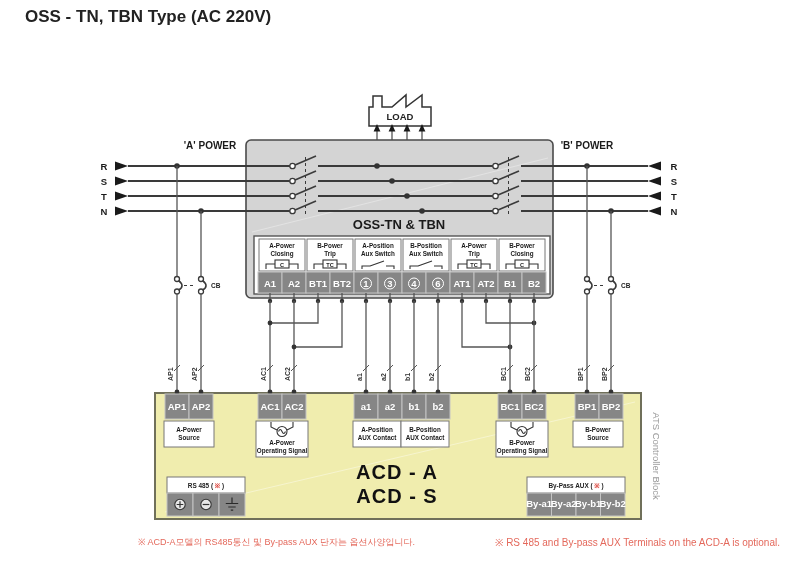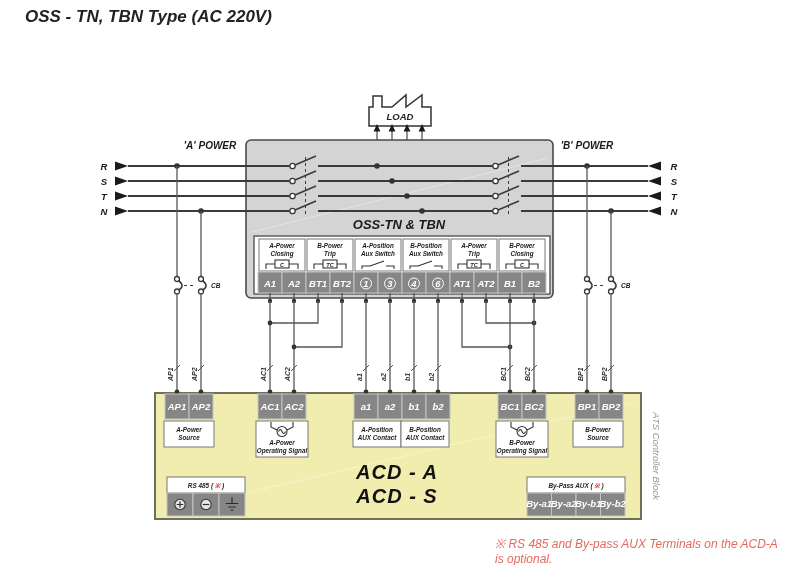--- a/index.html
+++ b/index.html
@@ -1,21 +1,21 @@
 <!DOCTYPE html>
 <html><head>
 <meta charset="utf-8">
 <style>
   html,body{margin:0;padding:0;background:#fff;}
   .page{position:relative;width:788px;height:565px;background:#ffffff;overflow:hidden;
-        font-family:"Liberation Sans",sans-serif;font-style:italic;}
+        font-family:"Liberation Sans",sans-serif;}
   .title{position:absolute;left:25px;top:6px;color:#222;font-weight:bold;
          font-size:17px;line-height:21px;letter-spacing:0px;}
   .footer-kr{position:absolute;left:138px;top:535px;font-size:9px;color:#e4695c;}
-  .footer-en{position:absolute;left:495px;top:535px;font-size:12px;color:#e4695c;}
+  .footer-en{position:absolute;left:495px;top:535px;font-size:10px;color:#e4695c;text-align:center;}
   svg{position:absolute;left:0;top:0;}
   svg text{font-family:"Liberation Sans",sans-serif;}
   .phase-line{stroke:#3a3a3a;stroke-width:1.8;fill:none;}
   .wire{stroke:#555;stroke-width:1.3;fill:none;}
   .dot{fill:#333;}
   .sw-circle{fill:#fff;stroke:#3a3a3a;stroke-width:1.3;}
   .blade{stroke:#3a3a3a;stroke-width:1.6;fill:none;}
   .linkage{stroke:#3a3a3a;stroke-width:1;stroke-dasharray:3,3;fill:none;}
   .cell{fill:#868686;stroke:#c4c4c4;stroke-width:1;}
   .cell-txt{fill:#fff;font-weight:bold;font-size:9.5px;text-anchor:middle;}
@@ -423,14 +423,15 @@
         <rect class="cell" x="600.5" y="493" width="24.5" height="23"></rect>
       <text class="cell-txt" x="539.2" y="507" font-size="5.6">By-a1</text>
       <text class="cell-txt" x="563.7" y="507" font-size="5.6">By-a2</text>
       <text class="cell-txt" x="588.2" y="507" font-size="5.6">By-b1</text>
       <text class="cell-txt" x="612.7" y="507" font-size="5.6">By-b2</text>
     </g>
 
     <text transform="translate(653,456) rotate(90)" text-anchor="middle" font-size="9.5" fill="#9a9a9a">ATS Controller Block</text>
   </svg>
 
+  <div class="footer-kr">※ ACD-A모델의 RS485통신 및 By-pass AUX 단자는 옵션사양입니다.</div>
   <div class="footer-en">※ RS 485 and By-pass AUX Terminals on the ACD-A is optional.</div>
 </div>
 
 </body></html>

